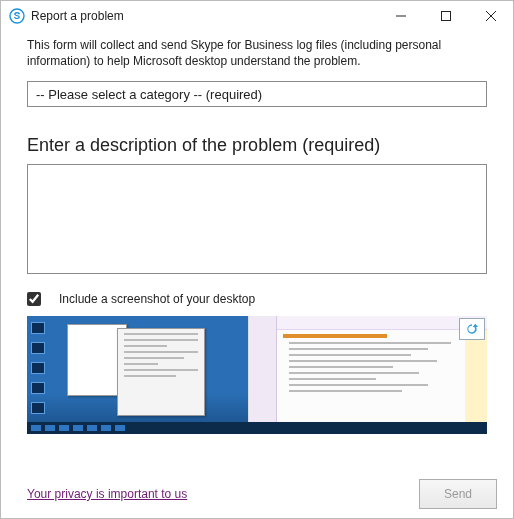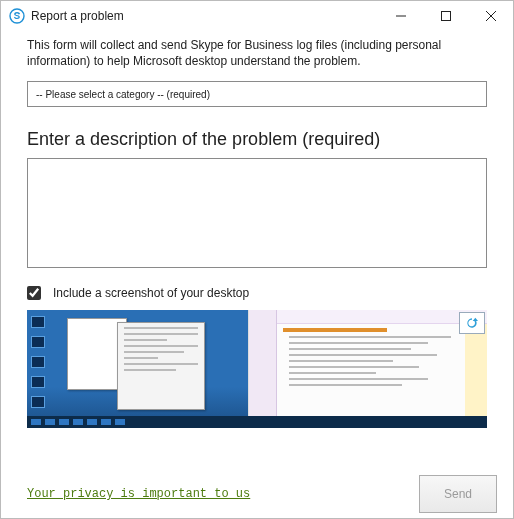--- a/index.html
+++ b/index.html
@@ -4,24 +4,24 @@
 <style>
   * { box-sizing: border-box; margin: 0; padding: 0; }
   html, body { width: 514px; height: 519px; font-family: "Segoe UI", Tahoma, sans-serif; font-size: 12px; color: #222; background: #fff; }
   .window { width: 514px; height: 519px; border: 1px solid #bbb; display: flex; flex-direction: column; background: #fff; }
   .titlebar { height: 30px; display: flex; align-items: center; padding-left: 8px; }
   .titlebar .icon { width: 16px; height: 16px; margin-right: 6px; display:flex; align-items:center; justify-content:center; }
   .titlebar .title { flex: 1; font-size: 12px; color: #222; }
   .winbtn { width: 45px; height: 30px; display: flex; align-items: center; justify-content: center; color: #444; }
   .content { flex: 1; padding: 6px 26px 0 26px; display: flex; flex-direction: column; }
   .intro { font-size: 12px; line-height: 1.35; margin-bottom: 12px; }
-  .select { border: 1px solid #8a8a8a; height: 26px; display: flex; align-items: center; padding: 0 8px; font-size: 10px; color: #222; margin-bottom: 22px; background: #fff; }
+  .select { border: 1px solid #8a8a8a; height: 26px; display: flex; align-items: center; padding: 0 8px; font-size: 13px; color: #222; margin-bottom: 28px; background: #fff; }
   .label { font-size: 18px; margin-bottom: 8px; }
   .textarea { border: 1px solid #8a8a8a; height: 110px; width: 100%; resize: none; font-family: inherit; font-size: 12px; padding: 4px; margin-bottom: 18px; background:#fff; }
-  .checkrow { display: flex; gap: 12px; margin-bottom: 10px; }
+  .checkrow { display: flex; gap: 18px; margin-bottom: 10px; }
   .checkrow input { width: 14px; height: 14px; accent-color: #333; }
   .thumb { width: 100%; height: 118px; position: relative; overflow: hidden; border: 0; }
   .thumb .half { position: absolute; top: 0; bottom: 0; }
   .thumb .left { left: 0; width: 48%; background: linear-gradient(180deg,#2a6fb5 0%, #2a6fb5 65%, #1a4e86 100%); }
   .thumb .right { right: 0; width: 52%; background: #fafafa; border-left: 1px solid #ddd; }
   
   .desk-icons { position:absolute; left:4px; top:6px; display:flex; flex-direction:column; gap:8px; }
   .di { width:14px; height:12px; background:#0b2d55; border:1px solid #5aa0e0; }
   .winwin { position:absolute; background:#fff; border:1px solid #999; box-shadow: 1px 1px 2px rgba(0,0,0,.3); }
   .w1 { left:40px; top:8px; width:60px; height:72px; }
@@ -33,23 +33,23 @@
   
   .rpane { position:absolute; inset:0; background:#fcfcfc; }
   .rpane .side { position:absolute; left:0; top:0; bottom:12px; width:28px; background:#f1e8f5; border-right:1px solid #d7c6e2;}
   .rpane .top { position:absolute; left:28px; right:0; top:0; height:14px; background:#f6f0fa; border-bottom:1px solid #e4d5ee;}
   .rpane .note { position:absolute; left:34px; top:18px; right:30px; bottom:14px; }
   .rpane .note .t { height:4px; width:60%; background:#e08f2c; margin-bottom:4px;}
   .rpane .rcol { position:absolute; right:0; top:14px; bottom:12px; width:22px; background:#fff3c7; }
   .refresh { position:absolute; right:2px; top:2px; width:26px; height:22px; background:#fff; border:1px solid #9ab; display:flex; align-items:center; justify-content:center; }
   .refresh svg { width:16px; height:16px; }
   .footer { height: 48px; border-top: 0; display: flex; align-items: center; padding: 0 16px 0 26px; }
-  .privacy { color: #4d7c0f; font-size: 12px; font-family: Liberation Mono, monospace; }
+  .privacy { color: #701a75; font-size: 12px; }
   .spacer { flex: 1; }
-  .btn { width: 78px; height: 38px; border: 1px solid #adadad; background: linear-gradient(#f7f7f7,#e9e9e9); font-size: 12px; display:flex; align-items:center; justify-content:center; margin-left: 10px; }
+  .btn { width: 78px; height: 30px; border: 1px solid #adadad; background: linear-gradient(#f7f7f7,#e9e9e9); font-size: 12px; display:flex; align-items:center; justify-content:center; margin-left: 10px; }
   .btn.disabled { color: #9a9a9a; }
 </style>
 </head>
 <body>
 
 <div class="window">
 
   <div class="titlebar">
     <span class="icon">
       <svg viewBox="0 0 16 16">

